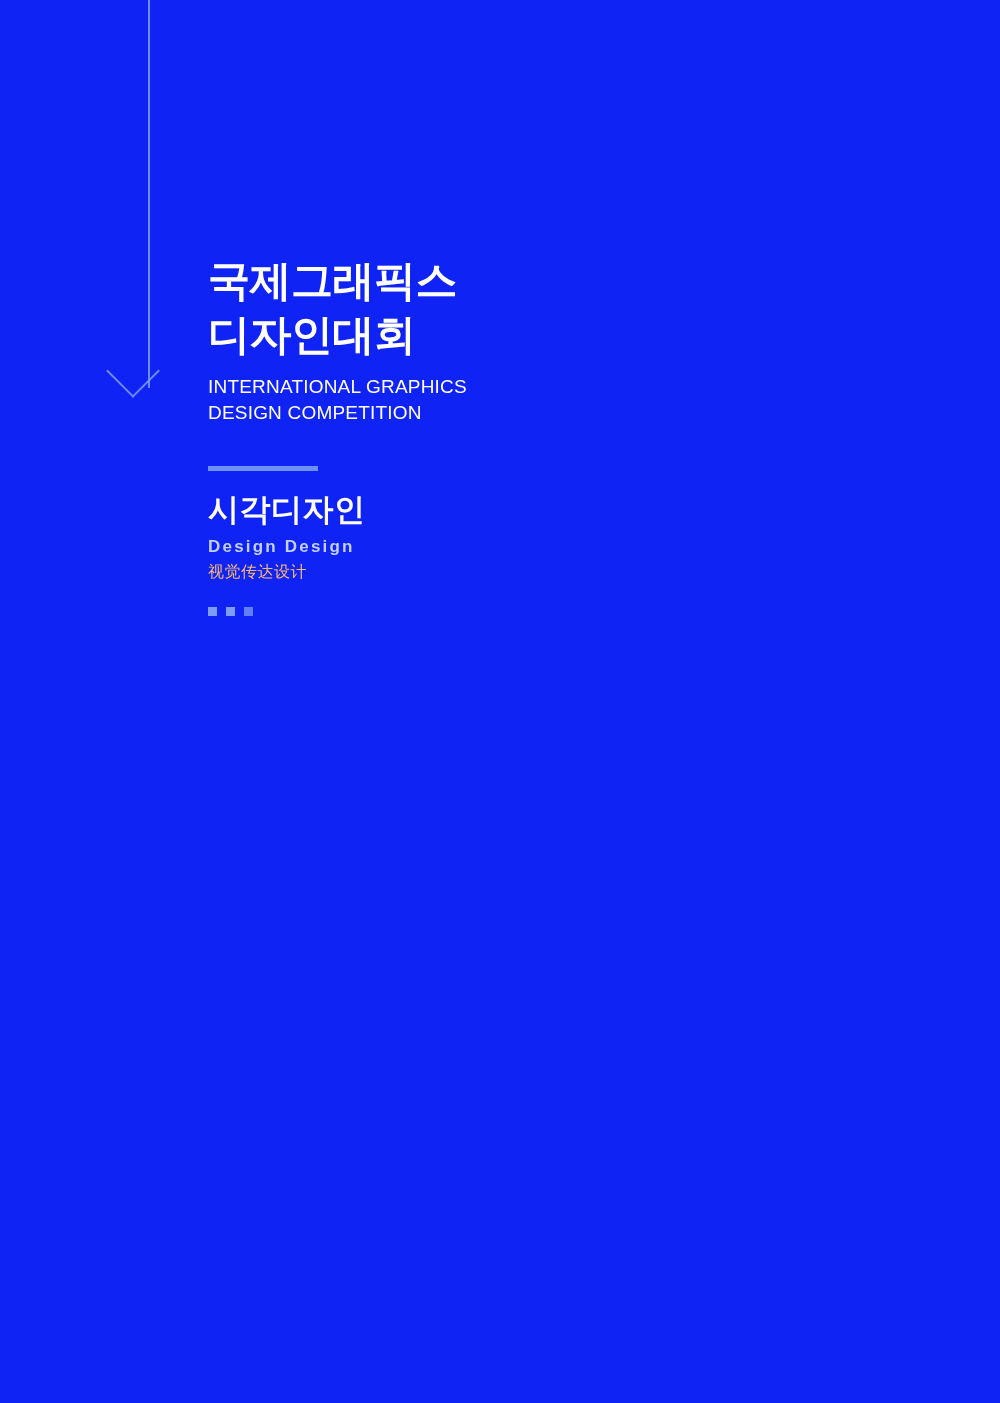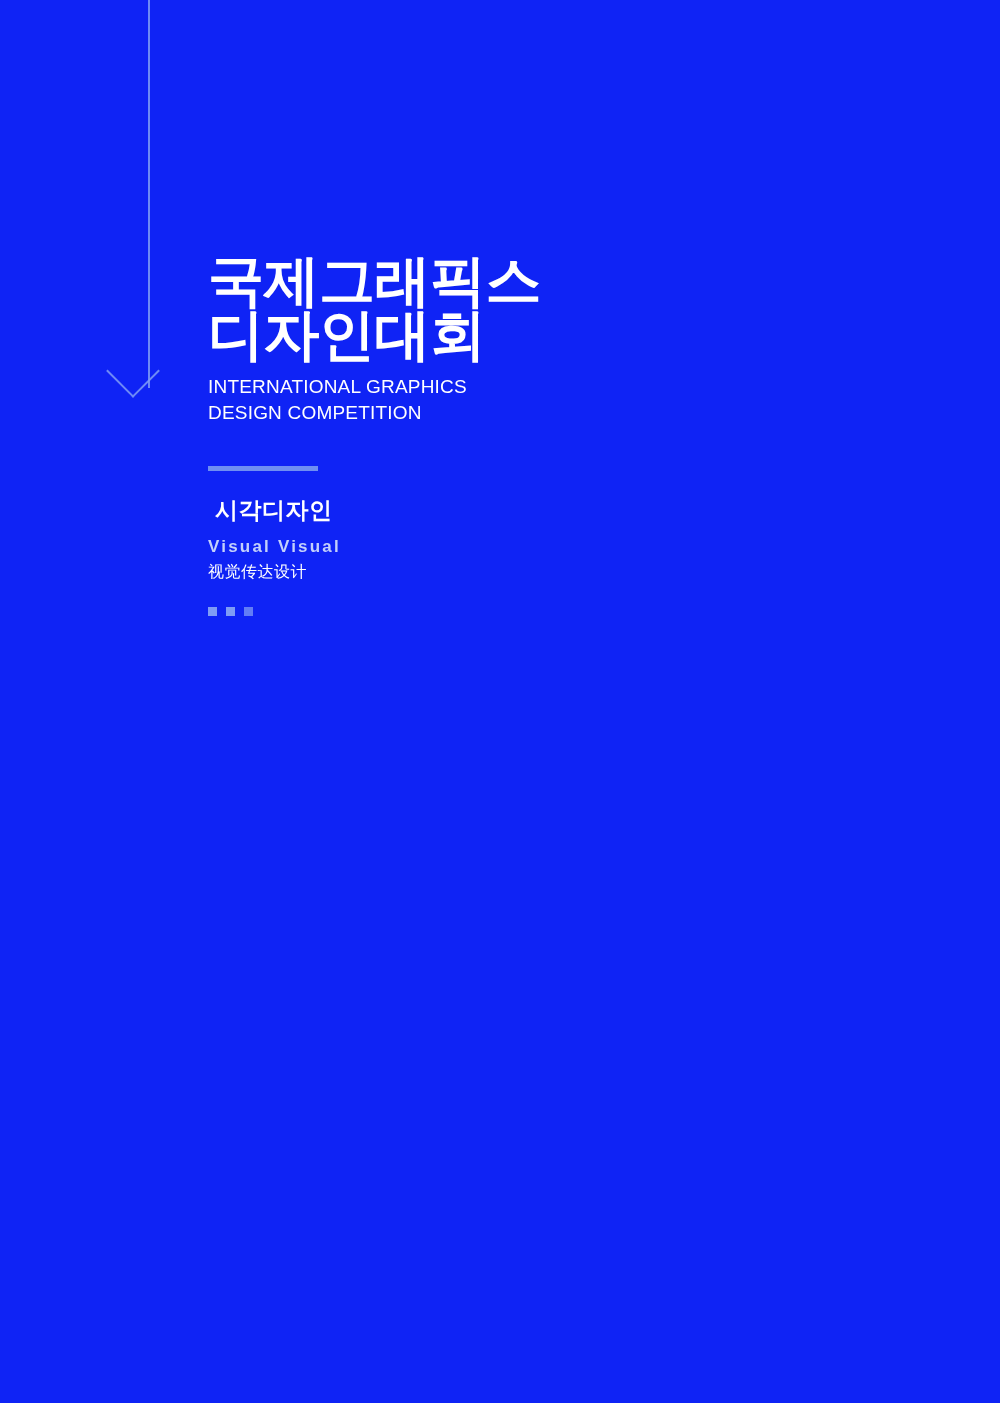--- a/index.html
+++ b/index.html
@@ -41,21 +41,21 @@
 
   .content {
     position: absolute;
     left: 208px;
     top: 254px;
     width: 520px;
   }
 
   .title-ko {
     color: #ffffff;
-    font-size: 56px;
+    font-size: 42px;
     line-height: 54px;
     font-weight: bold;
     letter-spacing: -0.5px;
     margin: 0 0 12px 0;
     white-space: pre-line;
   }
 
   .title-en {
     color: #ffffff;
     font-size: 19px;
@@ -68,38 +68,38 @@
 
   .rule {
     margin-top: 40px;
     width: 110px;
     height: 5px;
     background: #6f8ff2;
   }
 
   .subtitle-ko {
     color: #ffffff;
-    font-size: 23px;
+    font-size: 31px;
     line-height: 30px;
     font-weight: bold;
     letter-spacing: 0.5px;
-    margin: 24px 0 0 7px;
+    margin: 24px 0 0 0;
   }
 
   .subtitle-en {
     color: #c3d0fb;
     font-size: 17px;
     line-height: 24px;
     font-weight: bold;
     letter-spacing: 2.2px;
     margin: 10px 0 0 0;
   }
 
   .subtitle-zh {
-    color: #ffffff;
+    color: #fdba74;
     font-size: 16px;
     line-height: 22px;
     letter-spacing: 0.5px;
     margin: 2px 0 0 0;
   }
 
   .dots {
     margin-top: 24px;
     display: flex;
     gap: 9px;
@@ -125,21 +125,21 @@
     <h1 class="title-ko">국제그래픽스
 디자인대회</h1>
 
     <h2 class="title-en">INTERNATIONAL GRAPHICS
 DESIGN COMPETITION</h2>
 
     <div class="rule"></div>
 
     <div class="subtitle-ko">시각디자인</div>
 
-    <div class="subtitle-en">Visual Visual</div>
+    <div class="subtitle-en">Design Design</div>
 
     <div class="subtitle-zh">视觉传达设计</div>
 
     <div class="dots">
       <span class="dot d1"></span>
       <span class="dot d2"></span>
       <span class="dot d3"></span>
     </div>
 
   </div>

